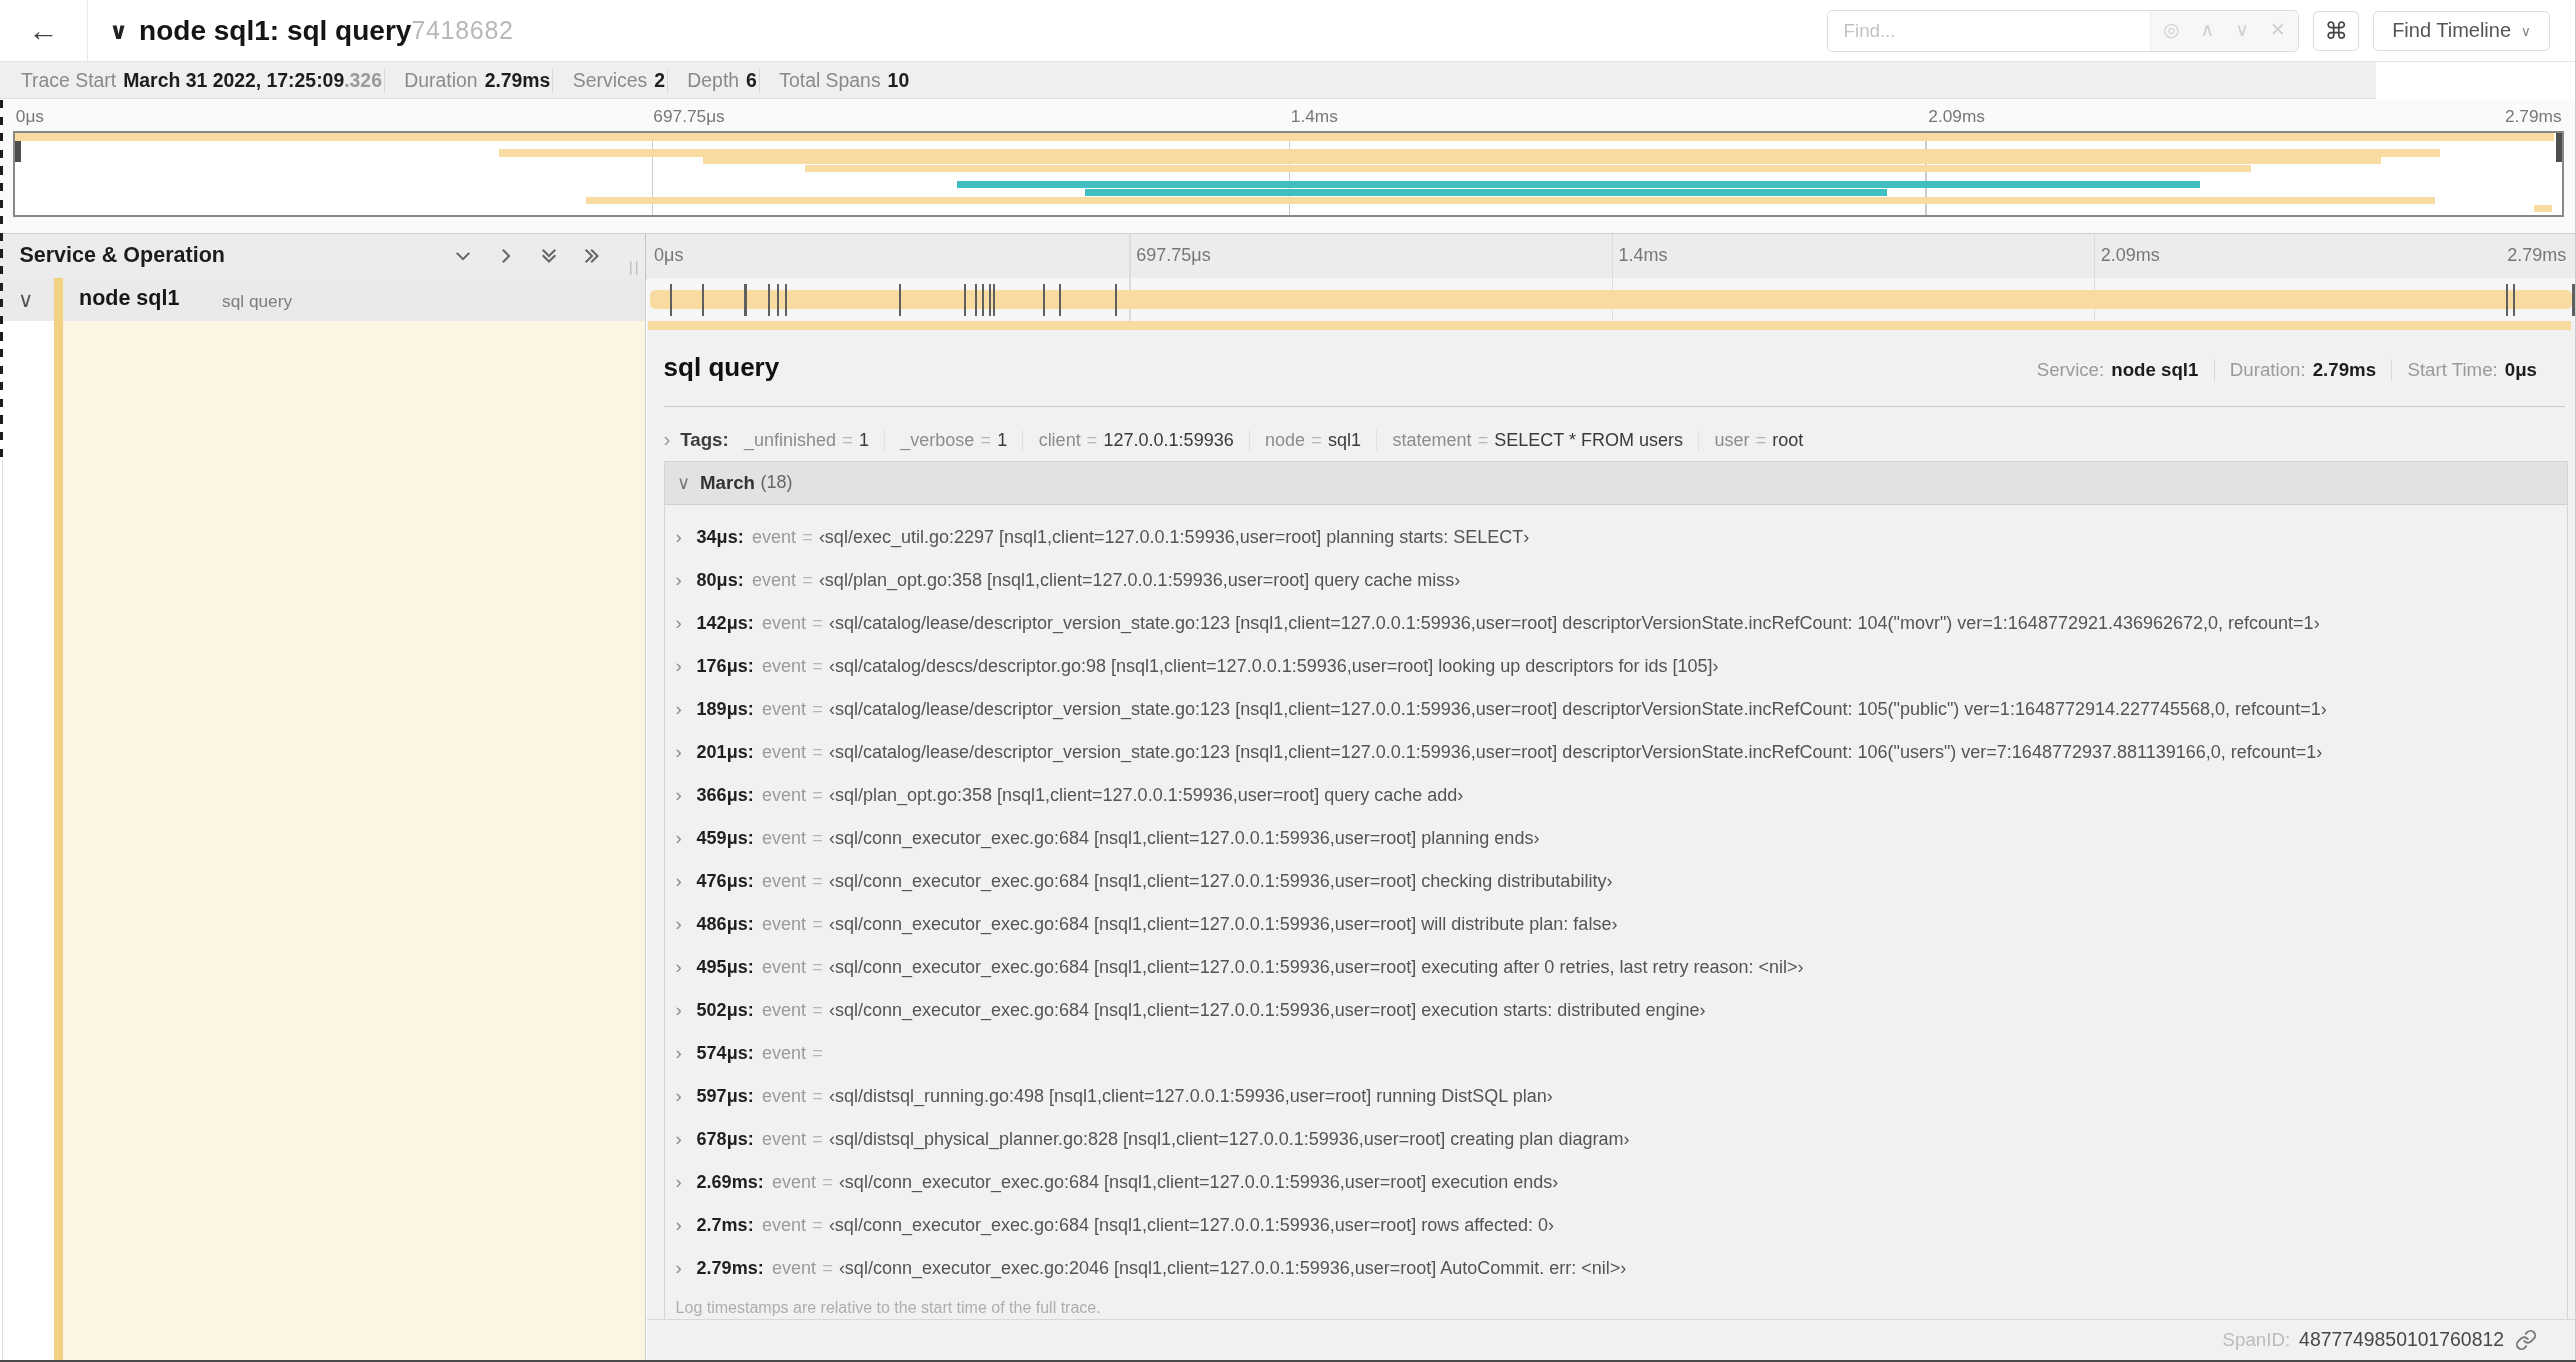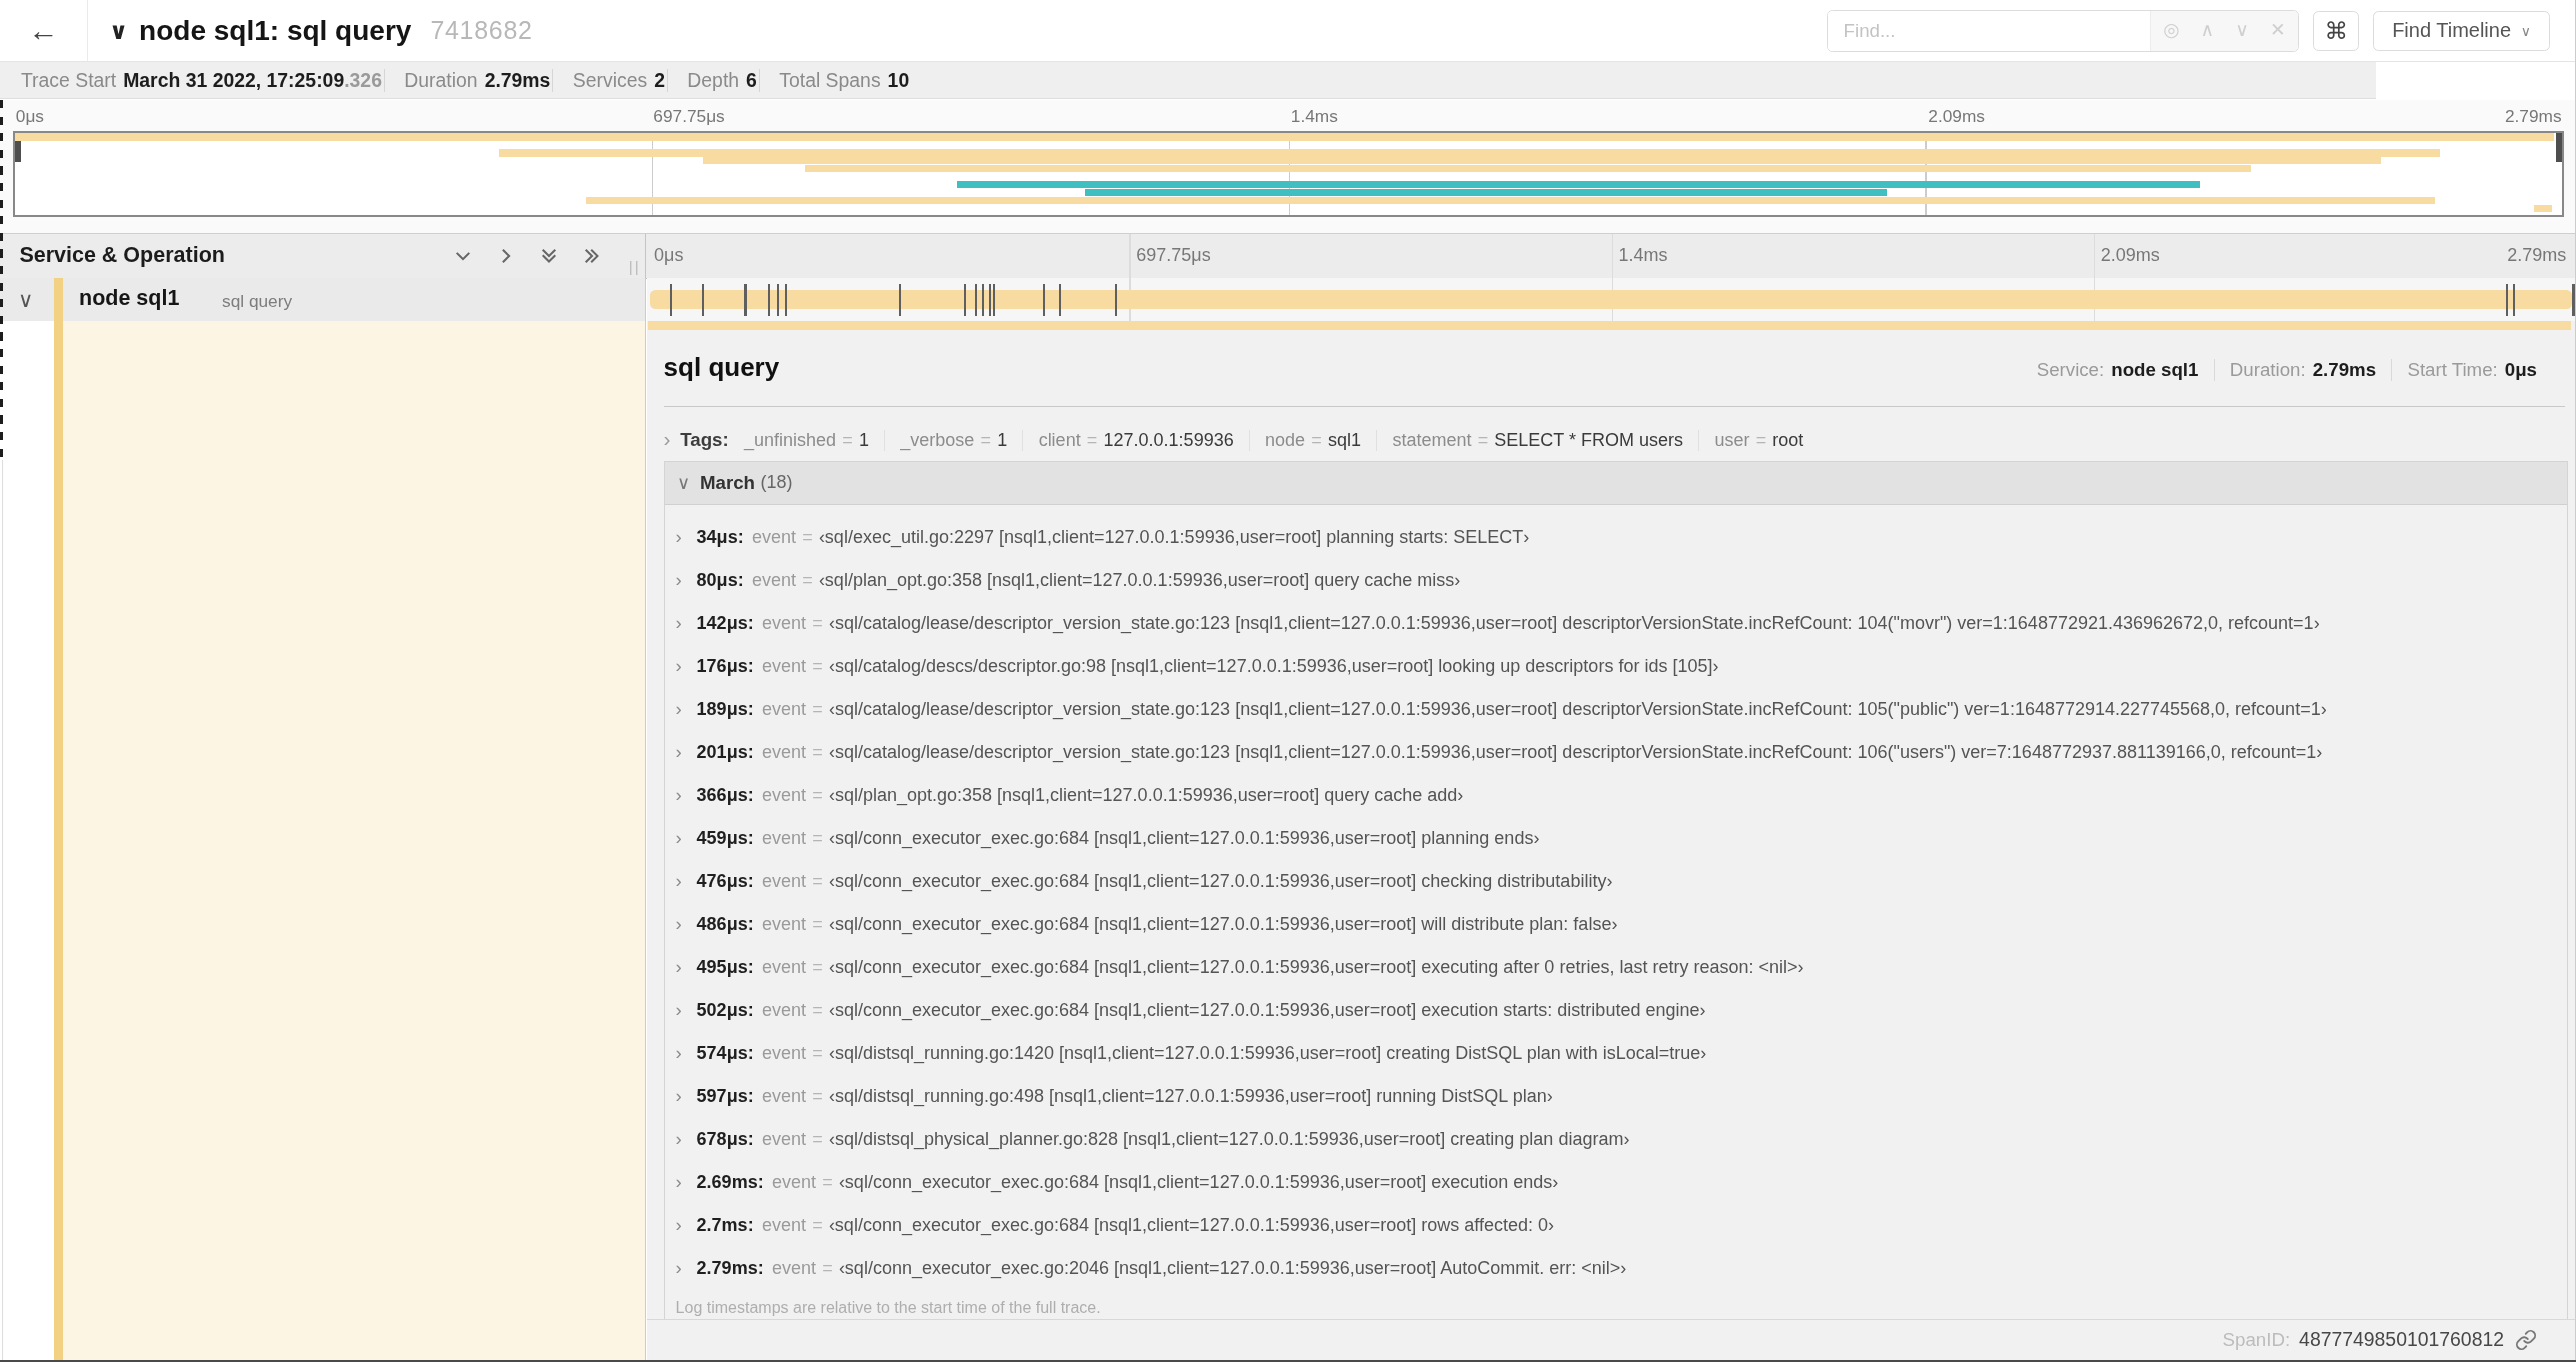--- a/index.html
+++ b/index.html
@@ -6,21 +6,21 @@
   body{width:2576px;height:1363px;overflow:hidden;position:relative;
        font-family:"Liberation Sans","DejaVu Sans",sans-serif;color:#222;}
 
   
   .topbar{position:absolute;left:0;top:0;width:2576px;height:61px;background:#fff;
           border-bottom:1.4px solid #e4e4e4;display:flex;align-items:center;}
   .back-btn{width:87px;height:100%;display:flex;align-items:center;justify-content:center;
             border-right:1.4px solid #ebebeb;font-size:30.5px;color:#444;cursor:pointer;}
   .title-chevron{font-size:23.5px;font-weight:bold;color:#222;margin-left:21px;}
   .trace-title{font-size:28px;font-weight:bold;color:#151515;margin-left:11px;}
-  .trace-id{font-size:25px;color:#b8b8b8;margin-left:19px;letter-spacing:0.7px;}
+  .trace-id{font-size:25px;color:#b8b8b8;margin-left:0;letter-spacing:0.7px;}
   .topbar-right{position:absolute;right:26px;top:9.7px;display:flex;align-items:center;gap:14px;}
   .find-group{display:flex;align-items:stretch;height:40px;border:1.4px solid #dcdcdc;border-radius:5.5px;overflow:hidden;background:#fff;}
   .find-input{width:291px;border:none;outline:none;font-size:18.7px;color:#444;padding:0 15.2px;
               font-family:"Liberation Sans",sans-serif;background:#fff;}
   .find-input::placeholder{color:#c3c3c3;}
   .find-tools{display:flex;align-items:center;background:#f7f7f7;border-left:1.4px solid #ececec;padding:0 12.5px;gap:21px;}
   .find-tool{font-size:18.7px;color:#cfcfcf;cursor:pointer;line-height:1;}
   .cmd-btn{width:46px;height:40px;border:1.4px solid #dcdcdc;border-radius:5.5px;background:#fff;
            display:flex;align-items:center;justify-content:center;font-size:23.5px;color:#444;cursor:pointer;}
   .view-btn{height:40px;border:1.4px solid #dcdcdc;border-radius:5.5px;background:#fff;display:flex;
@@ -436,21 +436,20 @@
             <span class="log-time">502μs:</span>
             <span class="log-key">event</span>
             <span class="eq">=</span>
             <span class="log-val">‹sql/conn_executor_exec.go:684 [nsql1,client=127.0.0.1:59936,user=root] execution starts: distributed engine›</span>
           </div>
           <div class="log-row">
             <span class="log-chev">›</span>
             <span class="log-time">574μs:</span>
             <span class="log-key">event</span>
             <span class="eq">=</span>
-            <span class="log-val">‹sql/distsql_running.go:1420 [nsql1,client=127.0.0.1:59936,user=root] creating DistSQL plan with isLocal=true›</span>
           </div>
           <div class="log-row">
             <span class="log-chev">›</span>
             <span class="log-time">597μs:</span>
             <span class="log-key">event</span>
             <span class="eq">=</span>
             <span class="log-val">‹sql/distsql_running.go:498 [nsql1,client=127.0.0.1:59936,user=root] running DistSQL plan›</span>
           </div>
           <div class="log-row">
             <span class="log-chev">›</span>

